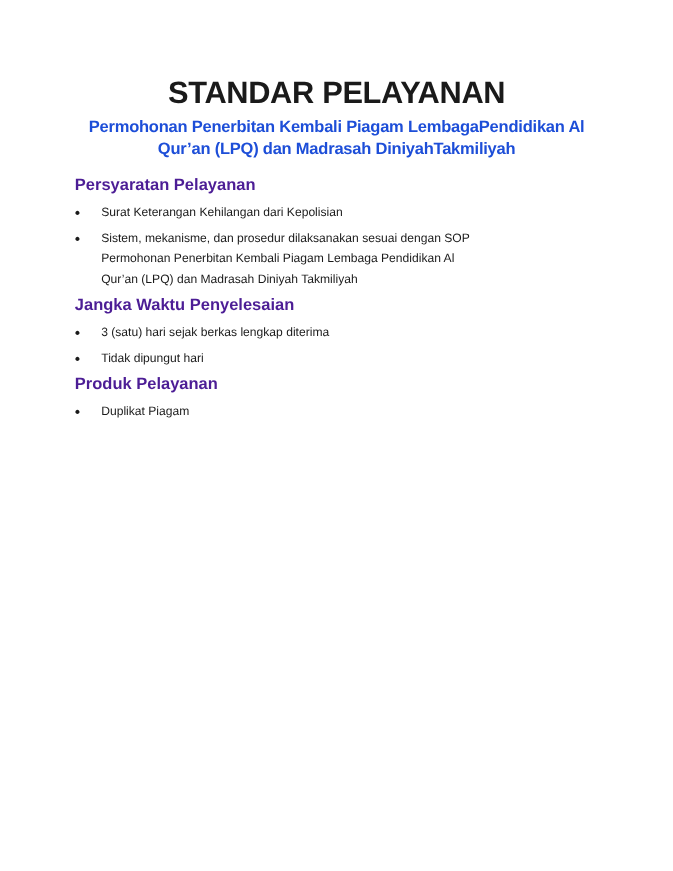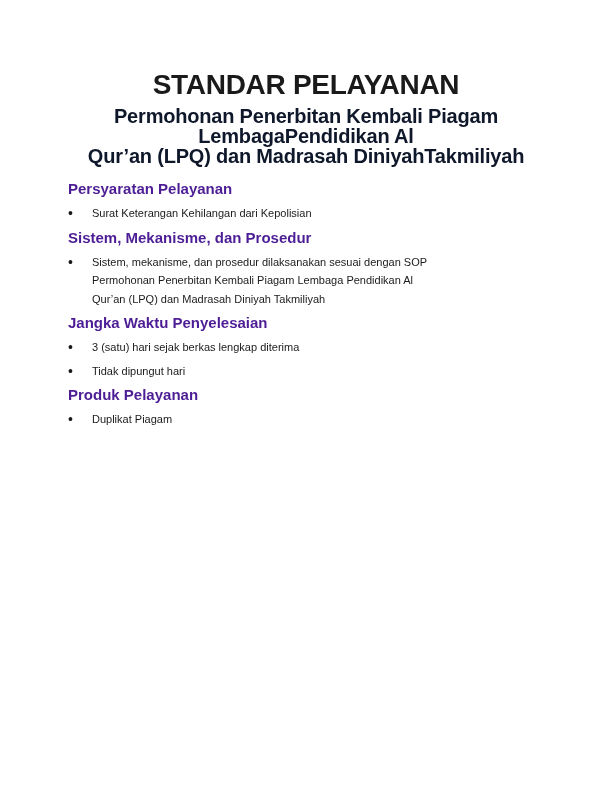--- a/index.html
+++ b/index.html
@@ -23,26 +23,26 @@
     text-align: center;
     font-size: 28px;
     font-weight: bold;
     line-height: 34px;
     letter-spacing: -0.3px;
     color: #1a1a1a;
   }
   .subtitle {
     margin: 4px 40px 13px 40px;
     text-align: center;
-    font-size: 20px;
+    font-size: 15px;
     font-weight: bold;
     line-height: 20px;
     letter-spacing: -0.2px;
     white-space: pre-line;
-    color: #0f172a;
+    color: #1d4ed8;
   }
   .content {
     padding: 0 40px 0 68px;
   }
   .section {
     margin: 0;
   }
   .heading {
     margin: 0 0 5px 0;
     font-size: 15px;
@@ -83,21 +83,20 @@
 
     <section class="section">
       <h2 class="heading">Persyaratan Pelayanan</h2>
       <div class="bullet-row">
         <span class="bullet">•</span>
         <span class="bullet-text">Surat Keterangan Kehilangan dari Kepolisian</span>
       </div>
     </section>
 
     <section class="section">
-      <h2 class="heading">Sistem, Mekanisme, dan Prosedur</h2>
       <div class="bullet-row">
         <span class="bullet">•</span>
         <span class="bullet-text">Sistem, mekanisme, dan prosedur dilaksanakan sesuai dengan SOP
 Permohonan Penerbitan Kembali Piagam Lembaga Pendidikan Al
 Qur’an (LPQ) dan Madrasah Diniyah Takmiliyah</span>
       </div>
     </section>
 
     <section class="section">
       <h2 class="heading">Jangka Waktu Penyelesaian</h2>

